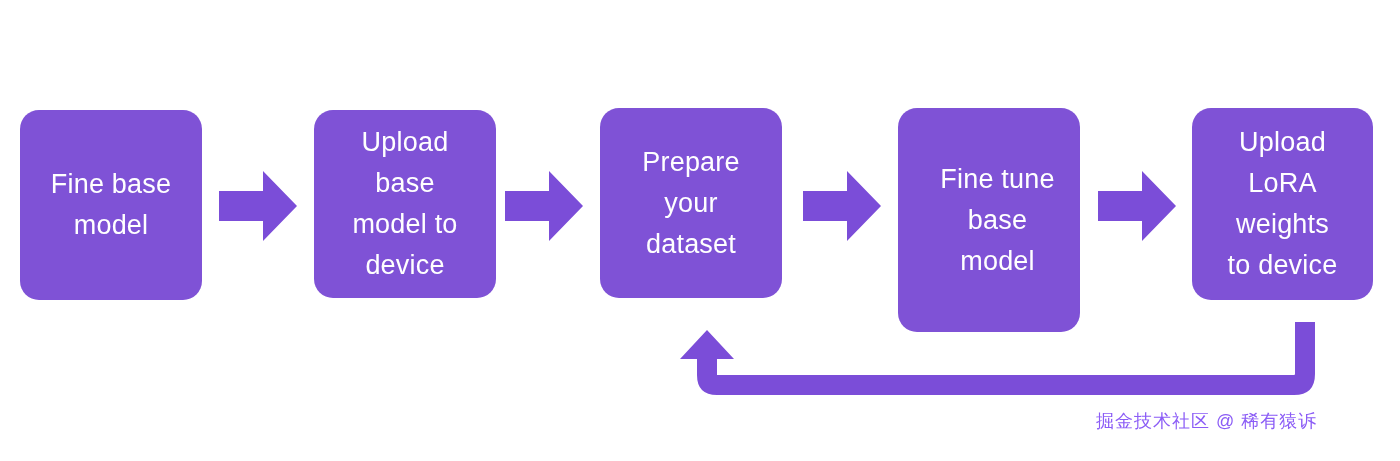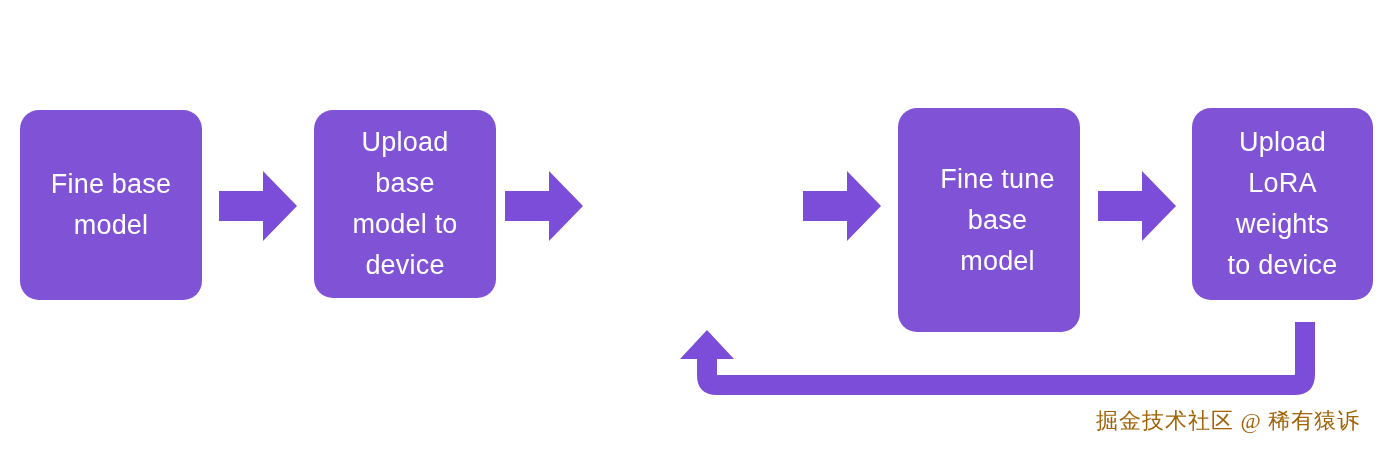--- a/index.html
+++ b/index.html
@@ -41,45 +41,50 @@
   .arrow {
     position: absolute;
   }
   .arrow svg { display: block; }
   .loop { position: absolute; left: 660px; top: 322px; }
   .loop svg { display: block; }
   .watermark {
     position: absolute;
     left: 1096px;
     top: 406px;
-    font-size: 22px;
+    font-size: 18px;
     line-height: 30px;
-    color: #a16207;
+    color: #8b5cf6;
     white-space: nowrap;
-    font-family: Liberation Serif, serif;
+    font-family: Liberation Sans, sans-serif;
     letter-spacing: 1px;
   }
 </style>
 </head>
 <body>
 
 <div id="canvas">
 
   <div class="node" style="left:20px; top:110px; width:182px; height:190px;">
     <span class="node-label">Fine base
 model</span>
   </div>
 
   <div class="node" style="left:314px; top:110px; width:182px; height:188px;">
     <span class="node-label">Upload
 base
 model to
 device</span>
   </div>
 
+  <div class="node" style="left:600px; top:108px; width:182px; height:190px;">
+    <span class="node-label">Prepare
+your
+dataset</span>
+  </div>
 
   <div class="node" style="left:898px; top:108px; width:182px; height:224px;padding-left:25px;">
     <span class="node-label">Fine tune
 base
 model</span>
   </div>
 
   <div class="node" style="left:1192px; top:108px; width:181px; height:192px;">
     <span class="node-label">Upload
 LoRA

